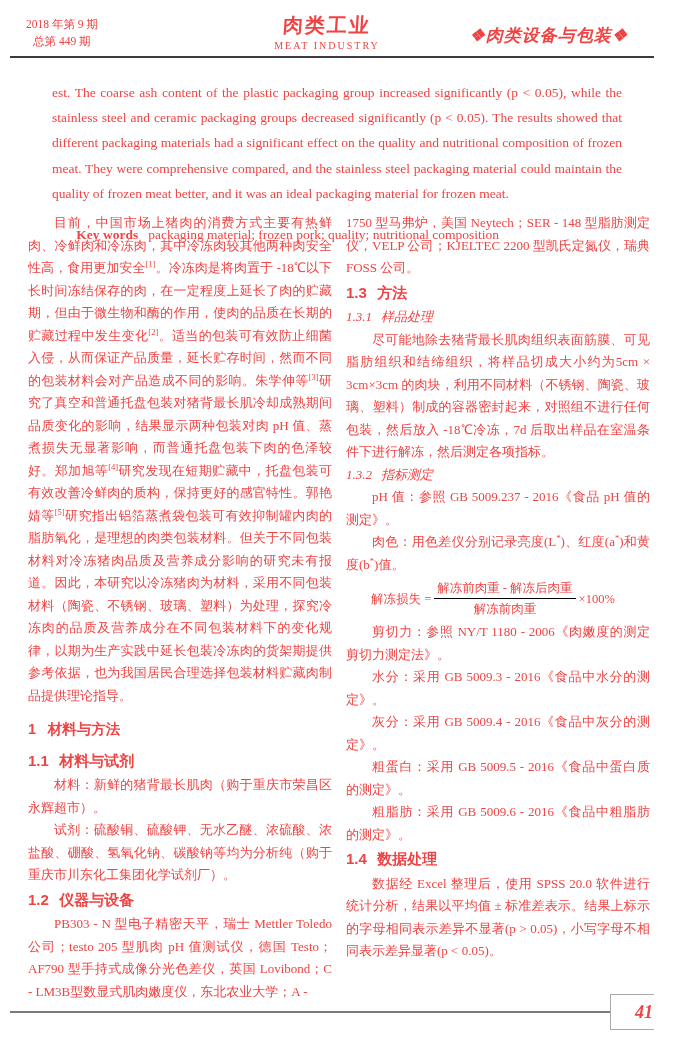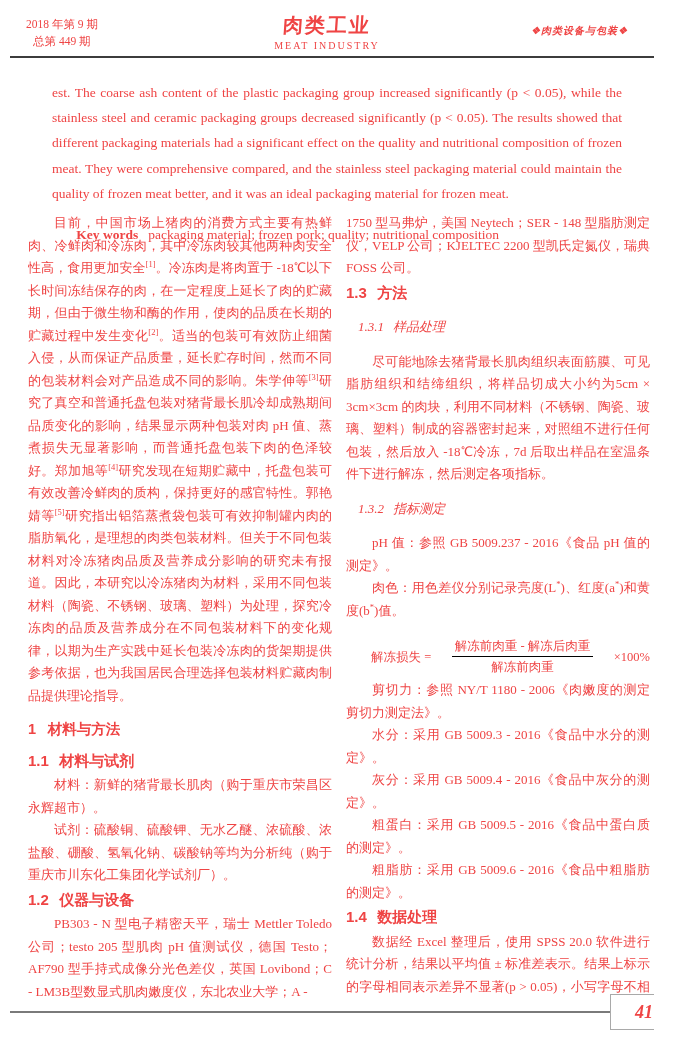--- a/index.html
+++ b/index.html
@@ -17,21 +17,21 @@
   .issue { position: absolute; left: 2px; top: 4px; font-size: 11.5px; line-height: 17px; }
   .issue .l2 { padding-left: 7px; }
   .logo { position: absolute; left: 50%; transform: translateX(-50%); top: 0; text-align: center; }
   .logo-cn {
     font-weight: 900; font-size: 20px; letter-spacing: 2px;
     transform: skewX(-4deg); font-family: "Liberation Serif", serif;
   }
   .logo-en { font-size: 10px; letter-spacing: 2px; margin-top: 1px; }
   .section-label {
     position: absolute; right: 2px; top: 12px;
-    font-weight: bold; font-style: italic; font-size: 10px; letter-spacing: 1px;
+    font-weight: bold; font-style: italic; font-size: 17px; letter-spacing: 1px;
   }
   .hdr-rule { position: absolute; top: 56px; left: 10px; width: 657px; height: 2px; background: #3c3c3c; }
 
   
   .abstract {
     position: absolute; top: 64px; left: 36px; width: 602px;
     font-size: 13.5px; line-height: 25.2px; text-align: justify;
   }
   .abstract p { margin: 16px; }
   .kw { text-indent: 1.8em; }
@@ -51,27 +51,27 @@
   .h1 {
     font-family: "Liberation Sans", sans-serif; font-weight: bold;
     font-size: 14.5px; margin: 11px 0 9px 0; text-indent: 0;
   }
   .h1 .ht { margin-left: 0.8em; }
   .h2 {
     font-family: "Liberation Sans", sans-serif; font-weight: bold;
     font-size: 15px; margin: 2px 0; text-indent: 0;
   }
   .h2 .ht { margin-left: 0.7em; }
-  .h3 { font-style: italic; font-size: 13px; margin: 12px; text-indent: 0; }
+  .h3 { font-style: italic; font-size: 13px; margin: 0; text-indent: 0; }
   .h3 .ht { margin-left: 0.7em; }
 
   
   .formula {
-    display: flex; align-items: center; margin: 15px 0 3px 2em;
-    font-size: 12.5px; line-height: 18px; justify-content: space-between;
+    display: flex; align-items: center; margin: 3px 0 3px 2em;
+    font-size: 12.5px; line-height: 18px;
   }
   .frac { display: inline-block; text-align: center; margin: 0 3px; }
   .frac .num { display: block; border-bottom: 1px solid #000000; padding: 0 3px 1px 3px; }
   .frac .den { display: block; padding: 1px 3px 0 3px; }
 
   
   .ftr-rule { position: absolute; left: 10px; top: 1011px; width: 600px; height: 2px; background: #7a7a7a; }
   .page-box {
     position: absolute; left: 610px; top: 994px; width: 46px; height: 34px;
     border: 1.5px solid #a9a9a9; background: #fff;

